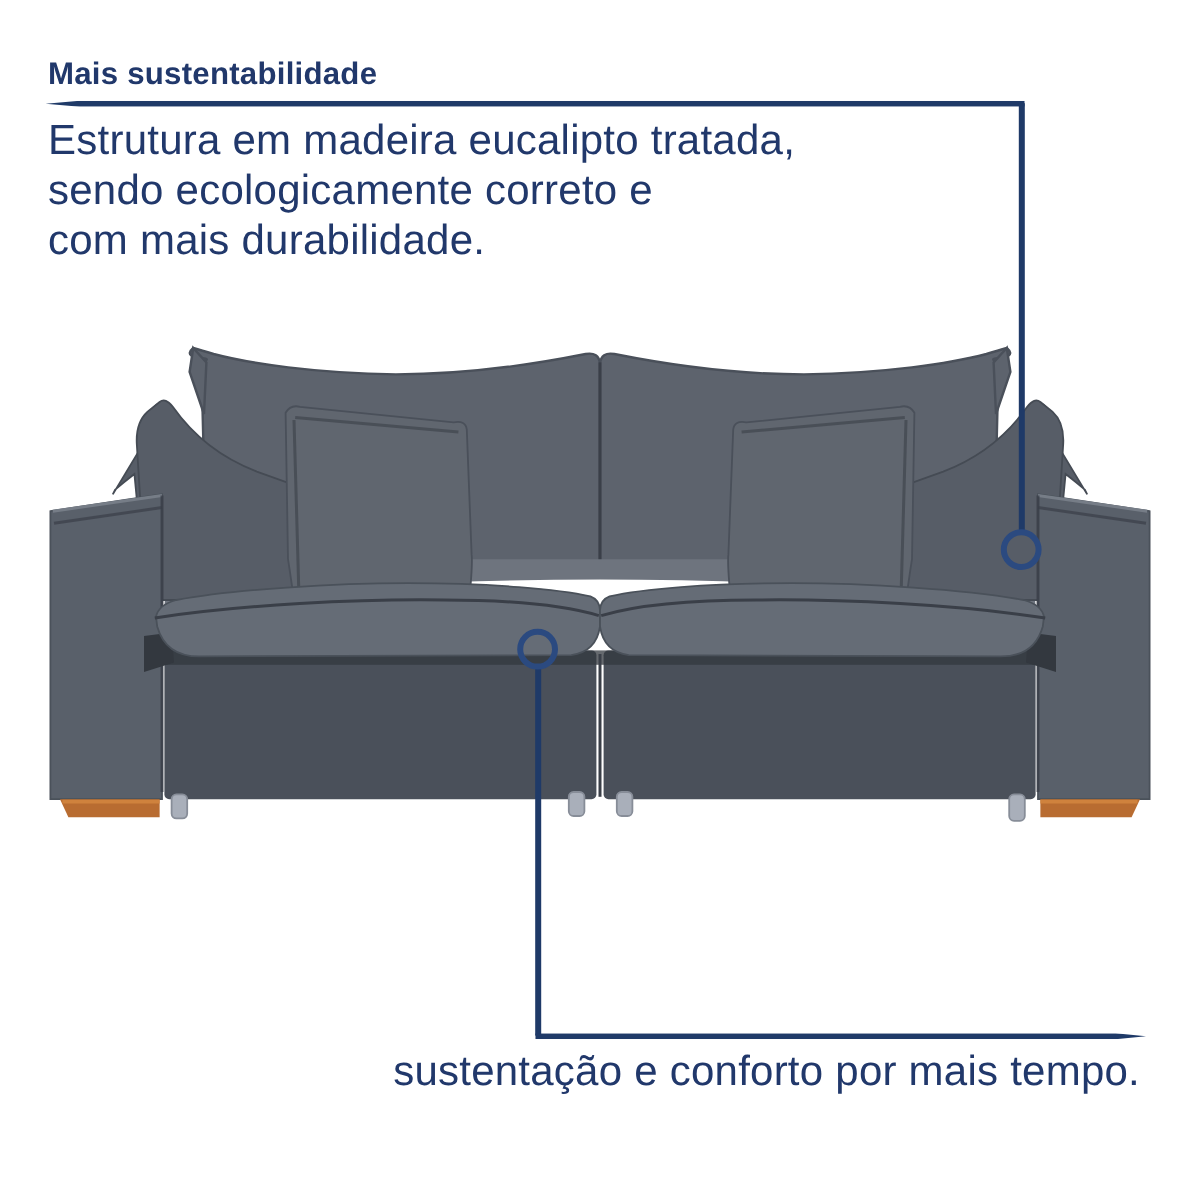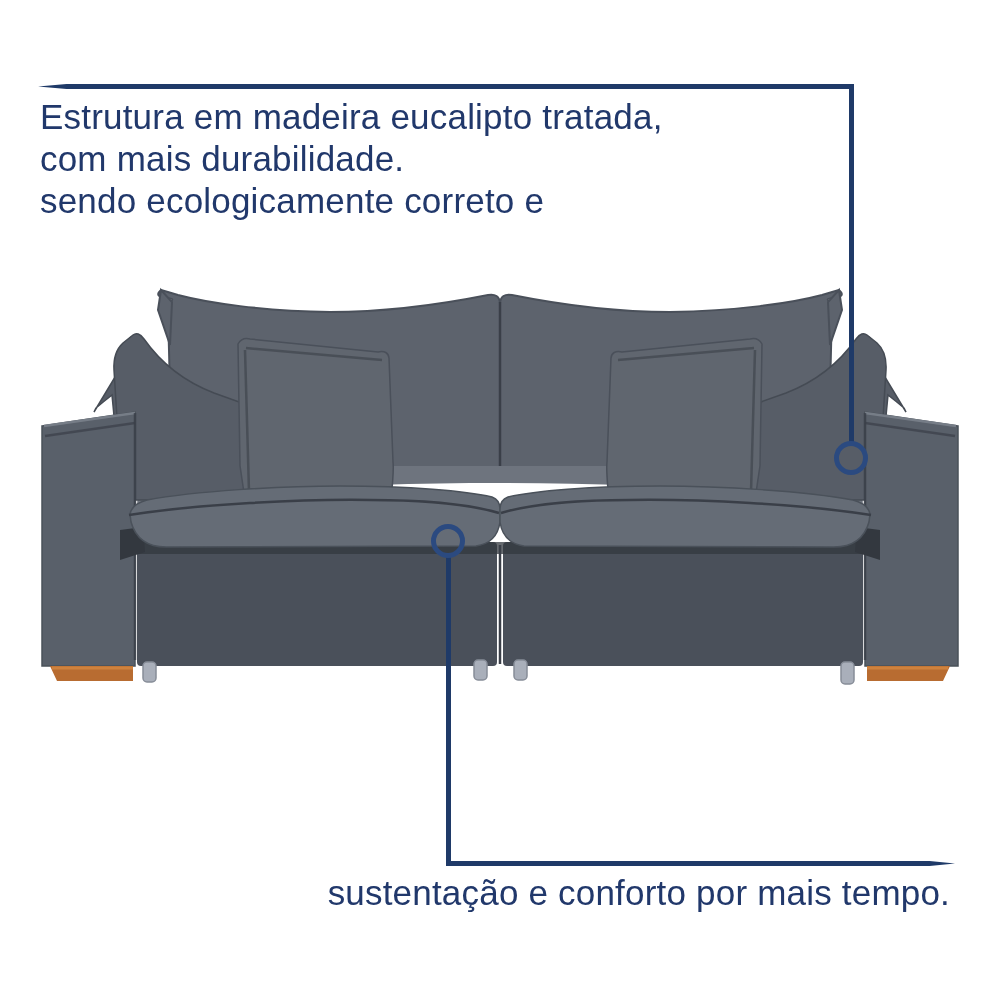--- a/index.html
+++ b/index.html
@@ -153,27 +153,28 @@
         <path class="sf-seat" d="M 870,514 Q 868,504 853,500
           C 805,491 720,486 660,486 C 590,486 534,491 508,497
           Q 500,500 500,509 L 500,522 Q 503,543 524,546
           L 834,547 Q 862,547 869,522 Z"></path>
         <path class="sf-seam" d="M 871,515 C 800,504 700,499 630,500
           C 570,500 528,505 501,513"></path>
       </g>
     </g>
   </svg>
 
+  <div class="callout-title" style="left:40px;top:46px;">Mais sustentabilidade</div>
   <div class="cl-line taper-left" style="left:38px;top:84px;width:816px;height:5px;"></div>
   <div class="cl-line" style="left:849px;top:86px;width:5px;height:356px;"></div>
   <div class="cl-ring" style="left:834px;top:441px;"></div>
   <div class="callout-para" style="left:40px;top:96px;">
     <div class="ln">Estrutura em madeira eucalipto tratada,</div>
+    <div class="ln">sendo ecologicamente correto e</div>
     <div class="ln">com mais durabilidade.</div>
-    <div class="ln">sendo ecologicamente correto e</div>
   </div>
 
   <div class="cl-ring" style="left:431px;top:524px;"></div>
   <div class="cl-line" style="left:446px;top:556px;width:5px;height:307px;"></div>
   <div class="cl-line taper-right" style="left:446px;top:861px;width:509px;height:5px;"></div>
   <div class="callout-para align-right" style="right:50px;top:872px;">
     <div class="ln">sustentação e conforto por mais tempo.</div>
   </div>
 
 </div>

